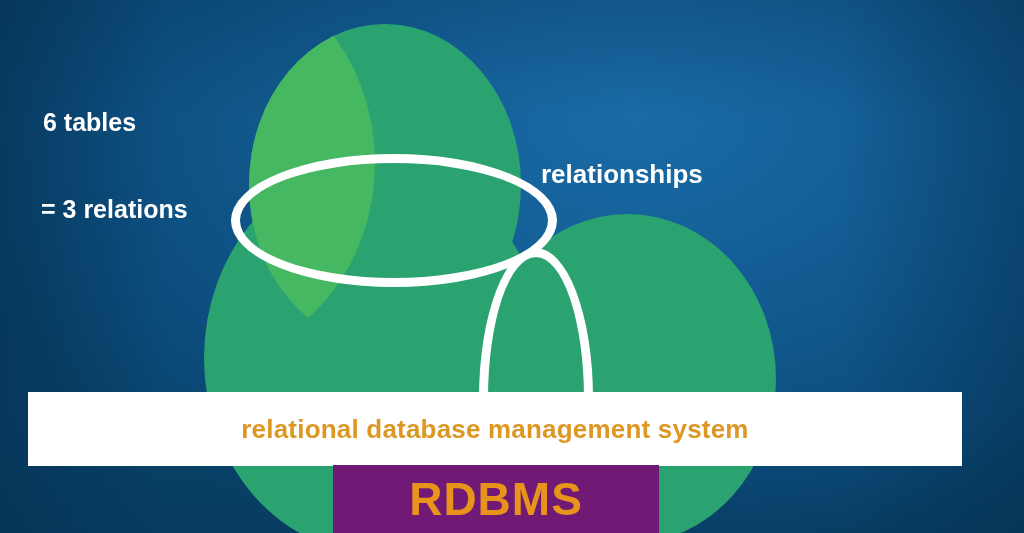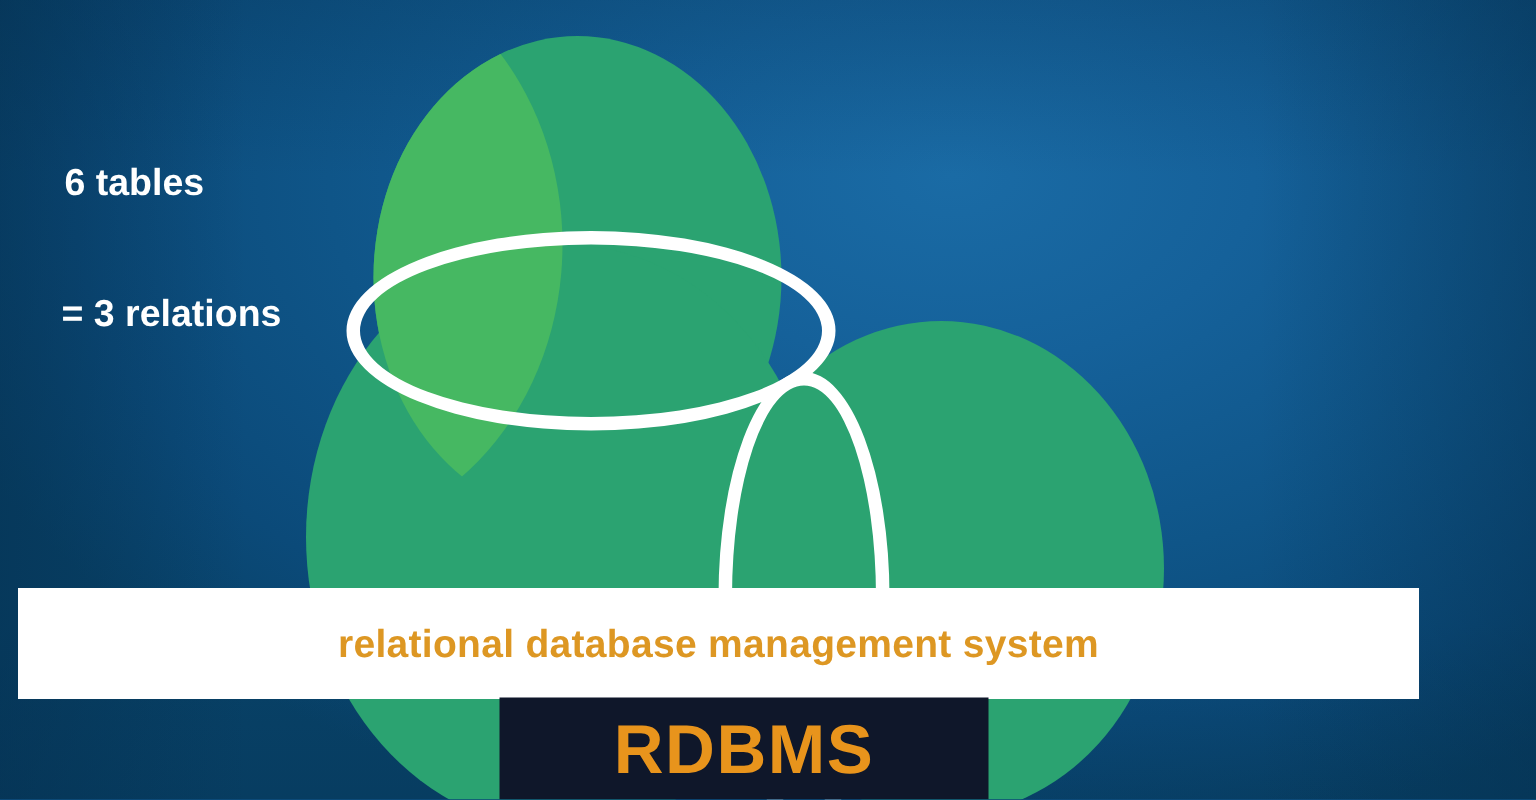--- a/index.html
+++ b/index.html
@@ -86,21 +86,21 @@
     font-weight: bold;
     white-space: nowrap;
   }
   .lbl-tables    { left: 43px;  top: 108px; font-size: 25px; }
   .lbl-relations { left: 41px;  top: 164px; font-size: 25px; margin-top: 31px; }
   .lbl-rel-ships { left: 541px; top: 159px; font-size: 26px; font-weight: 600; }
 
   
   .banner {
     position: absolute;
-    left: 12px;
+    left: 28px;
     top: 392px;
     width: 934px;
     height: 74px;
     background: #ffffff;
     display: flex;
     align-items: center;
     justify-content: center;
   }
   .banner-text {
     color: #dd9723;
@@ -109,21 +109,21 @@
     letter-spacing: .2px;
   }
 
   
   .acronym-box {
     position: absolute;
     left: 333px;
     top: 465px;
     width: 326px;
     height: 68px;
-    background: #0f172a;
+    background: #701a75;
     display: flex;
     align-items: center;
     justify-content: center;
   }
   .acronym-text {
     color: #e8941c;
     font-size: 46px;
     font-weight: bold;
     letter-spacing: 1px;
   }
@@ -143,20 +143,21 @@
     <div class="overlap ov-tl"></div>
     <div class="overlap ov-lr"></div>
     <div class="ring ring-h"></div>
     <div class="ring ring-v"></div>
   </div>
 
   <div class="label lbl-tables">6 tables</div>
 
   <div class="label lbl-relations">= 3 relations</div>
 
+  <div class="label lbl-rel-ships">relationships</div>
 
   <div class="banner">
     <span class="banner-text">relational database management system</span>
   </div>
 
   <div class="acronym-box">
     <span class="acronym-text">RDBMS</span>
   </div>
 
 </div>

